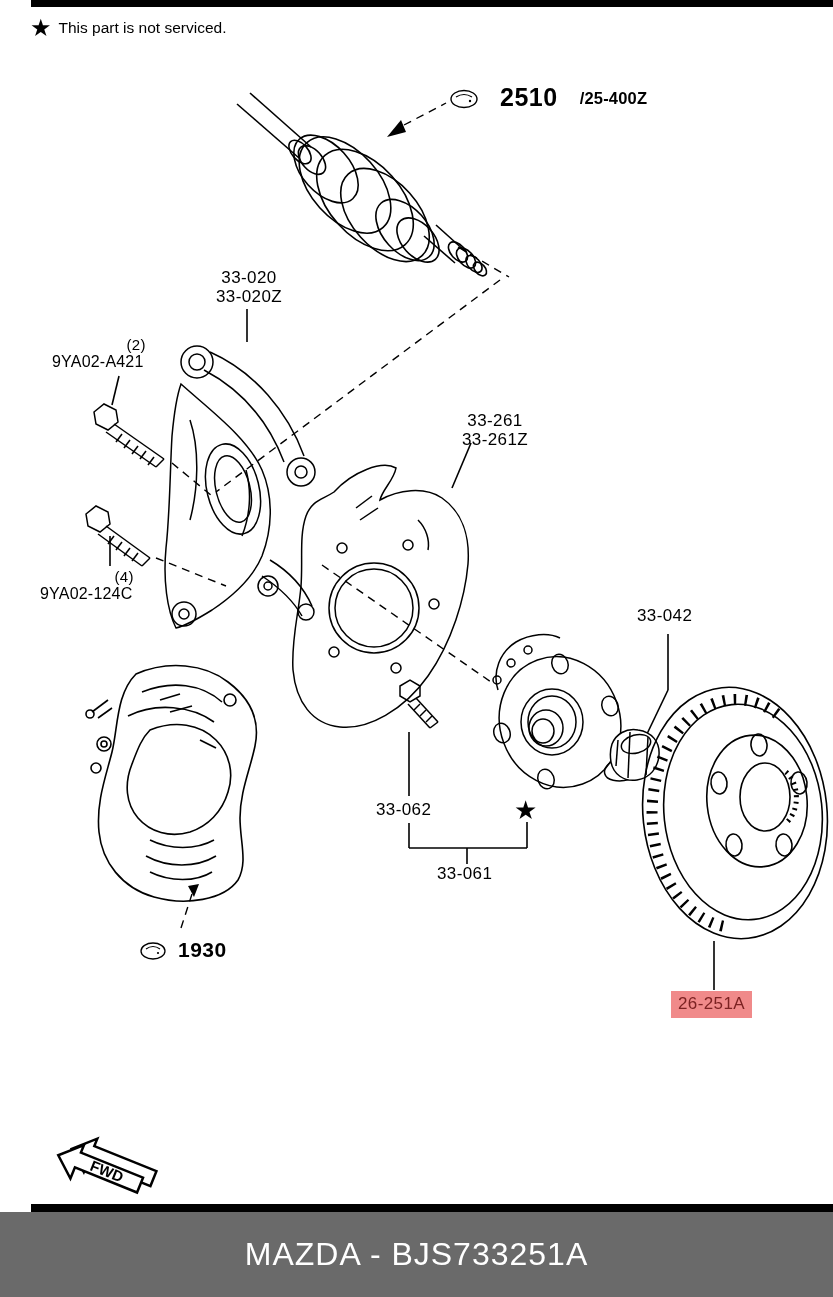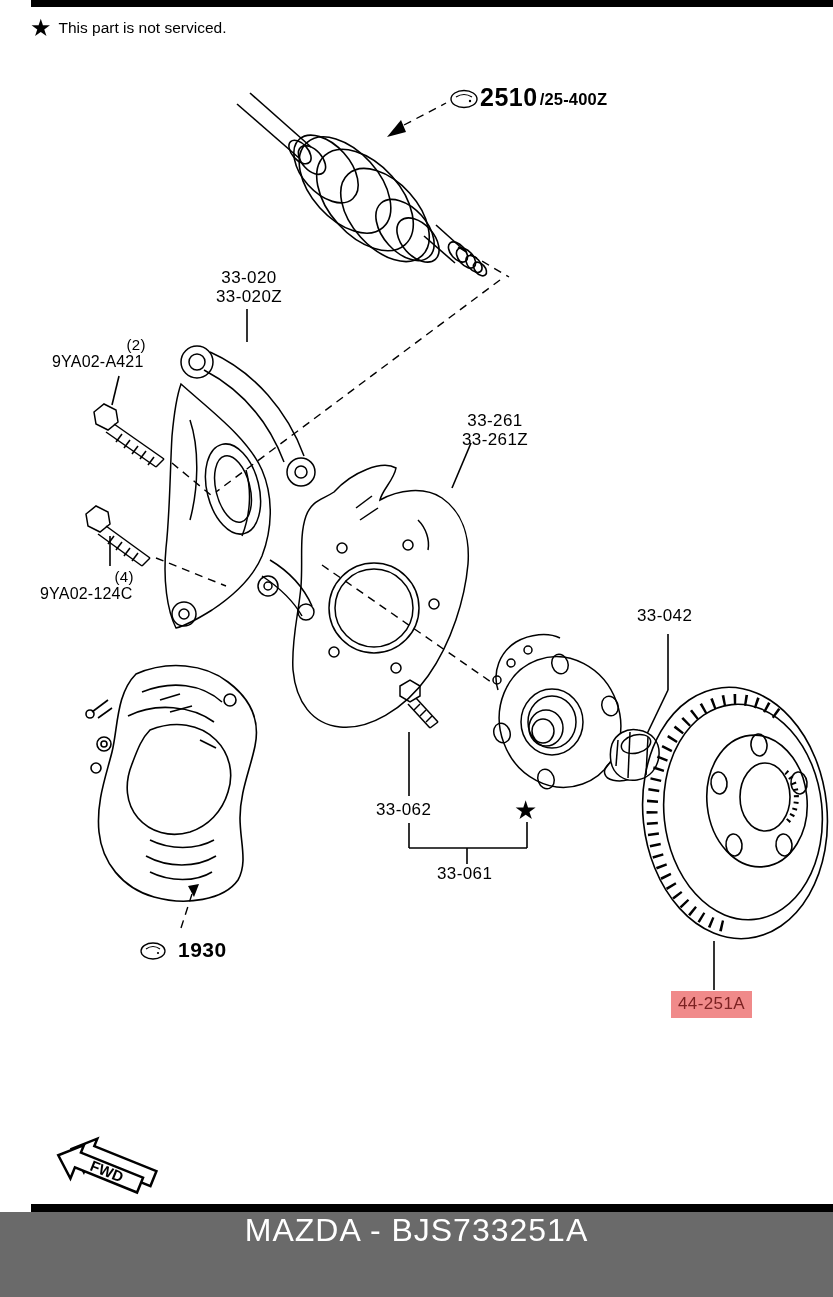--- a/index.html
+++ b/index.html
@@ -9,32 +9,32 @@
   .frame-bar{position:absolute;left:31px;right:0;background:#000;}
   #frame-top{top:0;height:7px;}
   #frame-bottom{top:1204px;height:8px;}
   .lbl{position:absolute;font-size:17px;color:#000;letter-spacing:.4px;white-space:nowrap;}
   .two-line{text-align:center;line-height:19px;}
   .qty-label{line-height:17px;}
   .qty-label .qty{display:block;text-align:right;padding-right:6px;font-size:15px;}
   .qty-label .code{display:block;font-size:16px;letter-spacing:.2px;}
   #notice{position:absolute;left:30px;top:18px;display:flex;align-items:center;font-size:15.5px;}
   #notice .star{font-size:24px;line-height:20px;margin-right:7px;}
-  #label-axle{position:absolute;left:448px;top:84px;display:flex;align-items:center;}
+  #label-axle{position:absolute;left:448px;top:84px;display:flex;align-items:flex-start;gap:20px;}
   #label-axle .code{font-size:25px;font-weight:bold;letter-spacing:.5px;line-height:26px;}
   #label-axle .suffix{font-size:16.5px;font-weight:600;margin-left:2px;padding-top:5px;letter-spacing:.2px;}
   #label-caliper{position:absolute;left:138px;top:938px;display:flex;align-items:center;}
   #label-caliper .code{font-size:21px;font-weight:bold;letter-spacing:.5px;margin-left:10px;}
   .ref-icon{display:inline-block;}
   #star-hub{position:absolute;left:514px;top:797px;font-size:26px;line-height:26px;}
   #label-disc{position:absolute;left:671px;top:991px;background:#f08a8a;color:#7c2222;
               padding:3px 7px 4px 7px;font-size:17px;letter-spacing:.4px;}
   #fwd-marker{position:absolute;left:48px;top:1118px;width:130px;height:90px;}
   #footer{position:absolute;left:0;top:1212px;width:833px;height:85px;background:#6a6a6a;
-          display:flex;align-items:flex-start;justify-content:center;gap:72px;}
+          display:flex;align-items:center;justify-content:center;gap:72px;}
   #footer span{color:#fff;font-size:32px;letter-spacing:1px;}
   svg .ln{stroke:#000;fill:none;}
 </style>
 </head>
 <body>
 
 <div id="page">
 
   <div id="frame-top" class="frame-bar"></div>
   <div id="frame-bottom" class="frame-bar"></div>
@@ -268,21 +268,21 @@
   <div id="label-caliper">
     <svg class="ref-icon" width="30" height="22" viewBox="0 0 30 22">
       <ellipse cx="15" cy="12" rx="12" ry="8" fill="none" stroke="#000" stroke-width="1.3"></ellipse>
       <path d="M8,10 Q15,5 22,10" fill="none" stroke="#000" stroke-width="1.1"></path>
       <circle cx="20" cy="14" r="1.1" fill="#000"></circle>
     </svg>
     <span class="code">1930</span>
   </div>
 
   <div id="label-disc">
-    <span>44-251A</span>
+    <span>26-251A</span>
   </div>
 
   <svg id="fwd-marker" viewBox="0 0 130 90">
     <g transform="translate(14,28) rotate(22)">
       <polygon points="5,5 25,-14 25,-6 92,-6 92,10 25,10 25,22" fill="#fff" stroke="#000" stroke-width="2.5" transform="translate(5,-6)"></polygon>
       <polygon points="0,10 20,-9 20,-1 87,-1 87,15 20,15 20,27" fill="#fff" stroke="#000" stroke-width="2.5"></polygon>
       <text x="34" y="12" font-size="15" font-weight="bold" font-family="Liberation Sans, sans-serif">FWD</text>
     </g>
   </svg>
 

